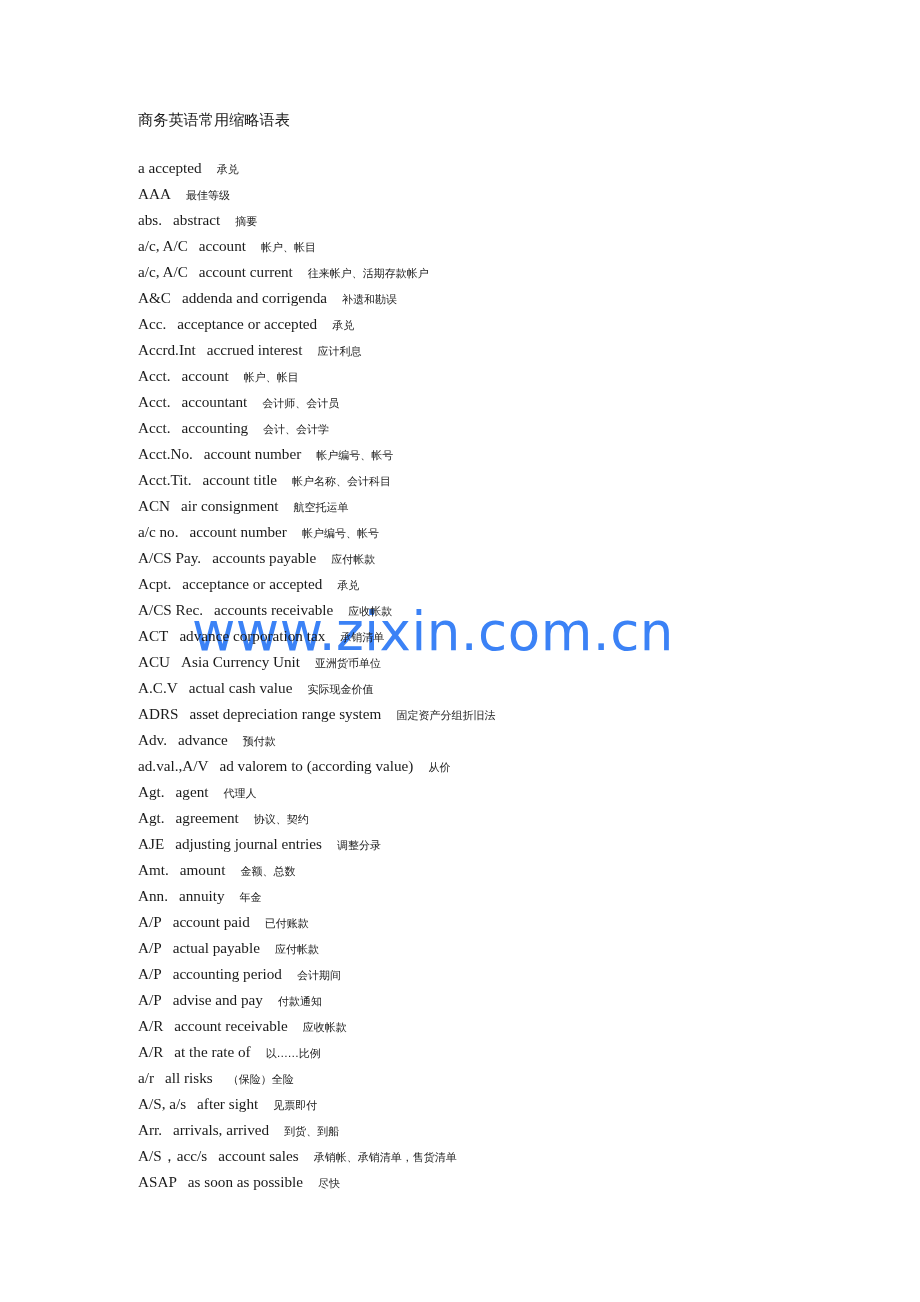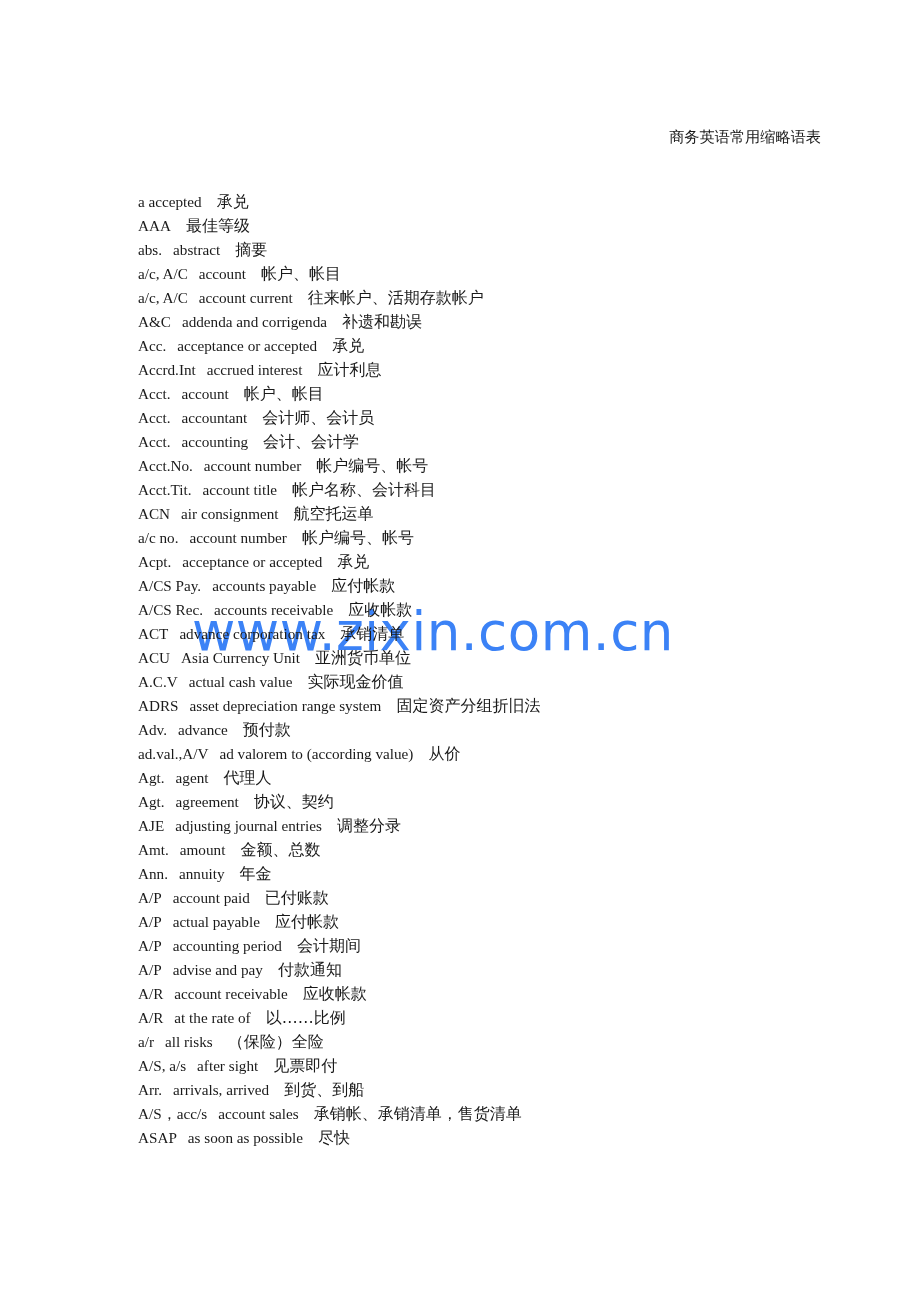--- a/index.html
+++ b/index.html
@@ -48,24 +48,23 @@
     position: absolute;
     left: 138px;
     top: 108px;
     width: 700px;
     z-index: 2;
   }
 
   .doc-title {
     font-size: 15.2px;
     line-height: 24px;
-    margin: 17px;
+    margin: 0;
     font-weight: normal;
     white-space: nowrap;
-    text-align: right;
   }
 
   .title-gap {
     height: 24px;
   }
 
   .entry-list {
     margin: 0;
     padding: 0;
     list-style: none;
@@ -86,21 +85,21 @@
     display: inline-block;
     width: 11px;
   }
   .sep-wide {
     display: inline-block;
     width: 15px;
   }
   .english { }
   .chinese {
     font-family: "DejaVu Sans", "Liberation Sans", sans-serif;
-    font-size: 16px;
+    font-size: 11px;
   }
 </style>
 </head>
 <body>
 
 <div id="page">
 
   <div id="watermark">www.zixin.com.cn</div>
 
   <div id="content">
@@ -118,22 +117,22 @@
         <div class="entry"><span class="abbr">A&amp;C</span><span class="sep"></span><span class="english">addenda and corrigenda</span><span class="sep-wide"></span><span class="chinese">补遗和勘误</span></div>
         <div class="entry"><span class="abbr">Acc.</span><span class="sep"></span><span class="english">acceptance or accepted</span><span class="sep-wide"></span><span class="chinese">承兑</span></div>
         <div class="entry"><span class="abbr">Accrd.Int</span><span class="sep"></span><span class="english">accrued interest</span><span class="sep-wide"></span><span class="chinese">应计利息</span></div>
         <div class="entry"><span class="abbr">Acct.</span><span class="sep"></span><span class="english">account</span><span class="sep-wide"></span><span class="chinese">帐户、帐目</span></div>
         <div class="entry"><span class="abbr">Acct.</span><span class="sep"></span><span class="english">accountant</span><span class="sep-wide"></span><span class="chinese">会计师、会计员</span></div>
         <div class="entry"><span class="abbr">Acct.</span><span class="sep"></span><span class="english">accounting</span><span class="sep-wide"></span><span class="chinese">会计、会计学</span></div>
         <div class="entry"><span class="abbr">Acct.No.</span><span class="sep"></span><span class="english">account number</span><span class="sep-wide"></span><span class="chinese">帐户编号、帐号</span></div>
         <div class="entry"><span class="abbr">Acct.Tit.</span><span class="sep"></span><span class="english">account title</span><span class="sep-wide"></span><span class="chinese">帐户名称、会计科目</span></div>
         <div class="entry"><span class="abbr">ACN</span><span class="sep"></span><span class="english">air consignment</span><span class="sep-wide"></span><span class="chinese">航空托运单</span></div>
         <div class="entry"><span class="abbr">a/c no.</span><span class="sep"></span><span class="english">account number</span><span class="sep-wide"></span><span class="chinese">帐户编号、帐号</span></div>
+        <div class="entry"><span class="abbr">A/CS Pay.</span><span class="sep"></span><span class="english">accounts payable</span><span class="sep-wide"></span><span class="chinese">应付帐款</span></div>
         <div class="entry"><span class="abbr">Acpt.</span><span class="sep"></span><span class="english">acceptance or accepted</span><span class="sep-wide"></span><span class="chinese">承兑</span></div>
-        <div class="entry"><span class="abbr">A/CS Pay.</span><span class="sep"></span><span class="english">accounts payable</span><span class="sep-wide"></span><span class="chinese">应付帐款</span></div>
         <div class="entry"><span class="abbr">A/CS Rec.</span><span class="sep"></span><span class="english">accounts receivable</span><span class="sep-wide"></span><span class="chinese">应收帐款</span></div>
         <div class="entry"><span class="abbr">ACT</span><span class="sep"></span><span class="english">advance corporation tax</span><span class="sep-wide"></span><span class="chinese">承销清单</span></div>
         <div class="entry"><span class="abbr">ACU</span><span class="sep"></span><span class="english">Asia Currency Unit</span><span class="sep-wide"></span><span class="chinese">亚洲货币单位</span></div>
         <div class="entry"><span class="abbr">A.C.V</span><span class="sep"></span><span class="english">actual cash value</span><span class="sep-wide"></span><span class="chinese">实际现金价值</span></div>
         <div class="entry"><span class="abbr">ADRS</span><span class="sep"></span><span class="english">asset depreciation range system</span><span class="sep-wide"></span><span class="chinese">固定资产分组折旧法</span></div>
         <div class="entry"><span class="abbr">Adv.</span><span class="sep"></span><span class="english">advance</span><span class="sep-wide"></span><span class="chinese">预付款</span></div>
         <div class="entry"><span class="abbr">ad.val.,A/V</span><span class="sep"></span><span class="english">ad valorem to (according value)</span><span class="sep-wide"></span><span class="chinese">从价</span></div>
         <div class="entry"><span class="abbr">Agt.</span><span class="sep"></span><span class="english">agent</span><span class="sep-wide"></span><span class="chinese">代理人</span></div>
         <div class="entry"><span class="abbr">Agt.</span><span class="sep"></span><span class="english">agreement</span><span class="sep-wide"></span><span class="chinese">协议、契约</span></div>
         <div class="entry"><span class="abbr">AJE</span><span class="sep"></span><span class="english">adjusting journal entries</span><span class="sep-wide"></span><span class="chinese">调整分录</span></div>

